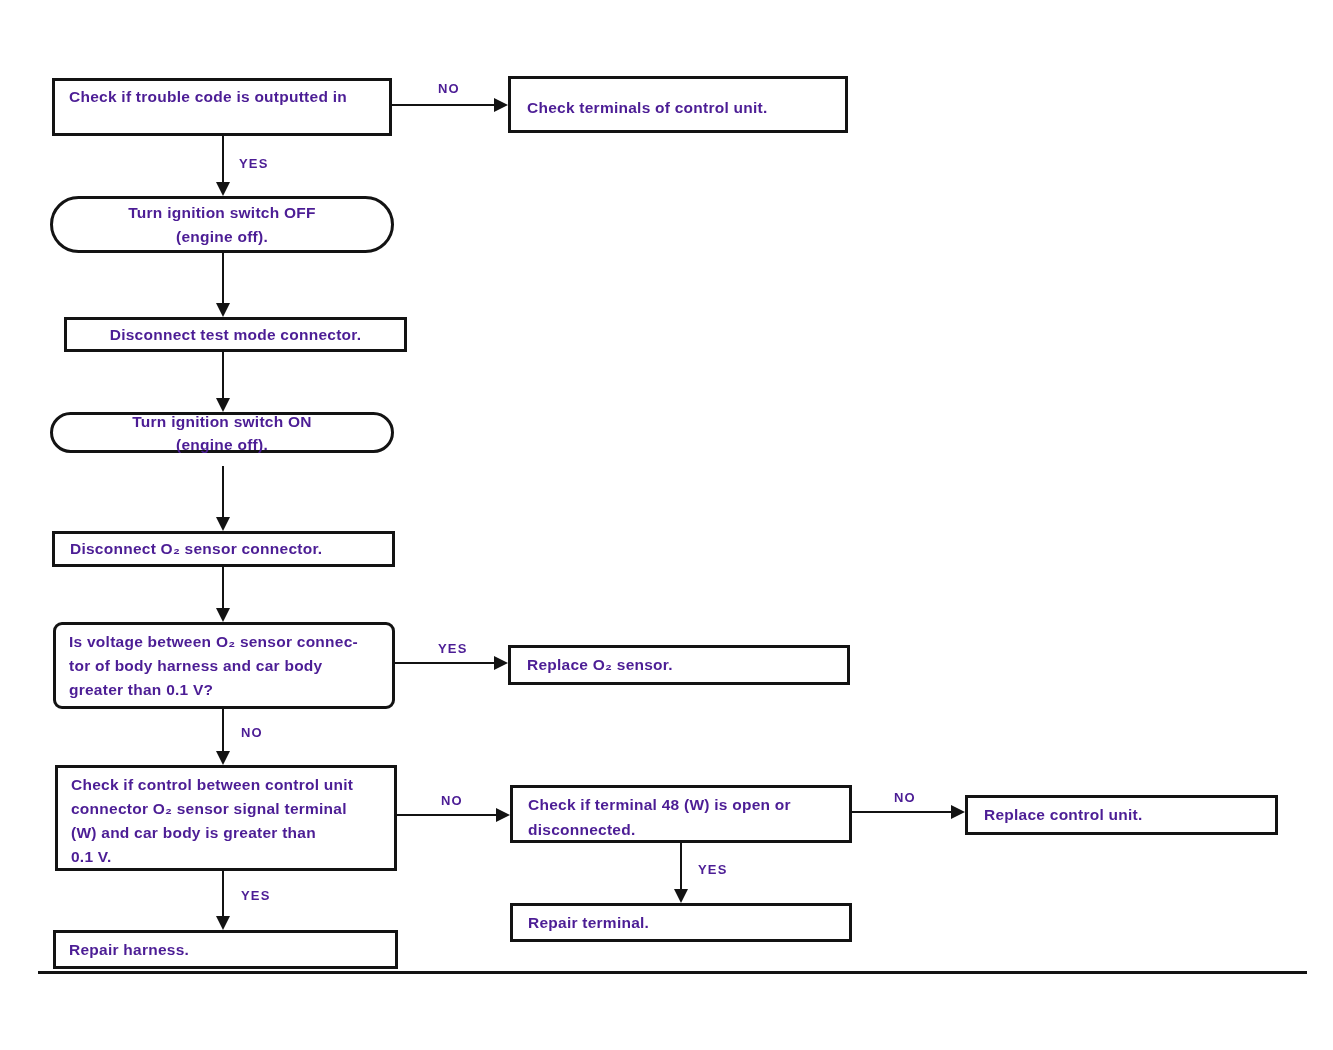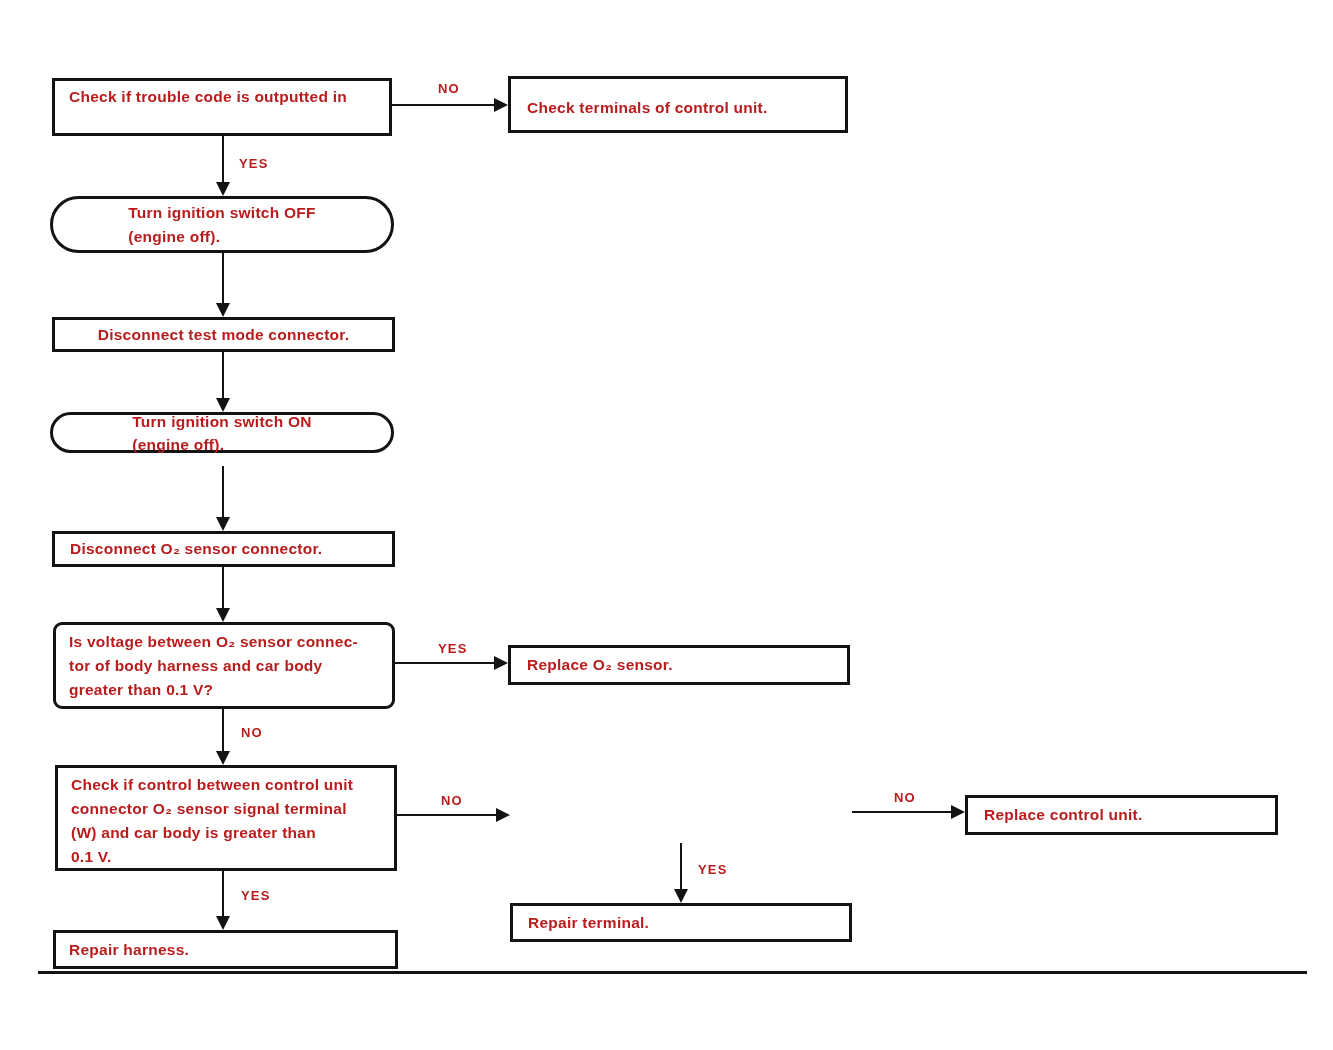--- a/index.html
+++ b/index.html
@@ -2,34 +2,34 @@
 <html><head>
 <meta charset="utf-8">
 <style>
   html,body{margin:0;padding:0;background:#ffffff;}
   #canvas{
     position:relative;
     width:1333px;height:1050px;
     background:#ffffff;
     font-family:"Liberation Sans","DejaVu Sans",sans-serif;
     font-weight:700;
-    color:#b91c1c;
+    color:#4c1d95;
     overflow:hidden;
   }
   .node{
     position:absolute;
     box-sizing:border-box;
     border:3px solid #131313;
     background:#ffffff;
     font-size:15.5px;
     letter-spacing:0.25px;
     line-height:22px;
   }
   .stadium{border-radius:29px;display:flex;align-items:center;justify-content:center;}
-  .stadium .inner{text-align:left;line-height:24px;}
+  .stadium .inner{text-align:center;line-height:24px;}
   .vcenter{display:flex;flex-direction:column;justify-content:center;}
   .hcenter{text-align:center;}
   .ln{white-space:nowrap;}
   .vline{position:absolute;width:2px;background:#131313;}
   .hline{position:absolute;height:2px;background:#131313;}
   .ah-down{
     position:absolute;width:0;height:0;
     border-left:7px solid transparent;
     border-right:7px solid transparent;
     border-top:14px solid #131313;
@@ -72,21 +72,21 @@
   <div class="node stadium" style="left:50px;top:196px;width:344px;height:57px;">
     <div class="inner">
       <div class="ln">Turn ignition switch OFF</div>
       <div class="ln">(engine off).</div>
     </div>
   </div>
 
   <div class="vline" style="left:222px;top:253px;height:51px;"></div>
   <div class="ah-down" style="left:216px;top:303px;"></div>
 
-  <div class="node vcenter hcenter" style="left:52px;top:317px;width:343px;height:35px;">
+  <div class="node vcenter hcenter" style="left:64px;top:317px;width:343px;height:35px;">
     <div class="ln">Disconnect test mode connector.</div>
   </div>
 
   <div class="vline" style="left:222px;top:352px;height:47px;"></div>
   <div class="ah-down" style="left:216px;top:398px;"></div>
 
   <div class="node stadium" style="left:50px;top:412px;width:344px;height:41px;">
     <div class="inner" style="line-height:23px;">
       <div class="ln">Turn ignition switch ON</div>
       <div class="ln">(engine off).</div>
@@ -125,20 +125,24 @@
     <div class="ln">Check if  control between control unit</div>
     <div class="ln">connector O₂ sensor signal terminal</div>
     <div class="ln">(W) and car body is greater than</div>
     <div class="ln">0.1 V.</div>
   </div>
 
   <div class="edge-label" style="left:441px;top:793px;">NO</div>
   <div class="hline" style="left:397px;top:814px;width:100px;"></div>
   <div class="ah-right" style="left:496px;top:808px;"></div>
 
+  <div class="node" style="left:510px;top:785px;width:342px;height:58px;padding:4px 6px 0 15px;line-height:25px;">
+    <div class="ln">Check if terminal 48 (W) is open or</div>
+    <div class="ln">disconnected.</div>
+  </div>
 
   <div class="edge-label" style="left:894px;top:790px;">NO</div>
   <div class="hline" style="left:852px;top:811px;width:102px;"></div>
   <div class="ah-right" style="left:951px;top:805px;"></div>
 
   <div class="node vcenter" style="left:965px;top:795px;width:313px;height:40px;padding-left:16px;">
     <div class="ln">Replace control unit.</div>
   </div>
 
   <div class="edge-label" style="left:698px;top:862px;">YES</div>

